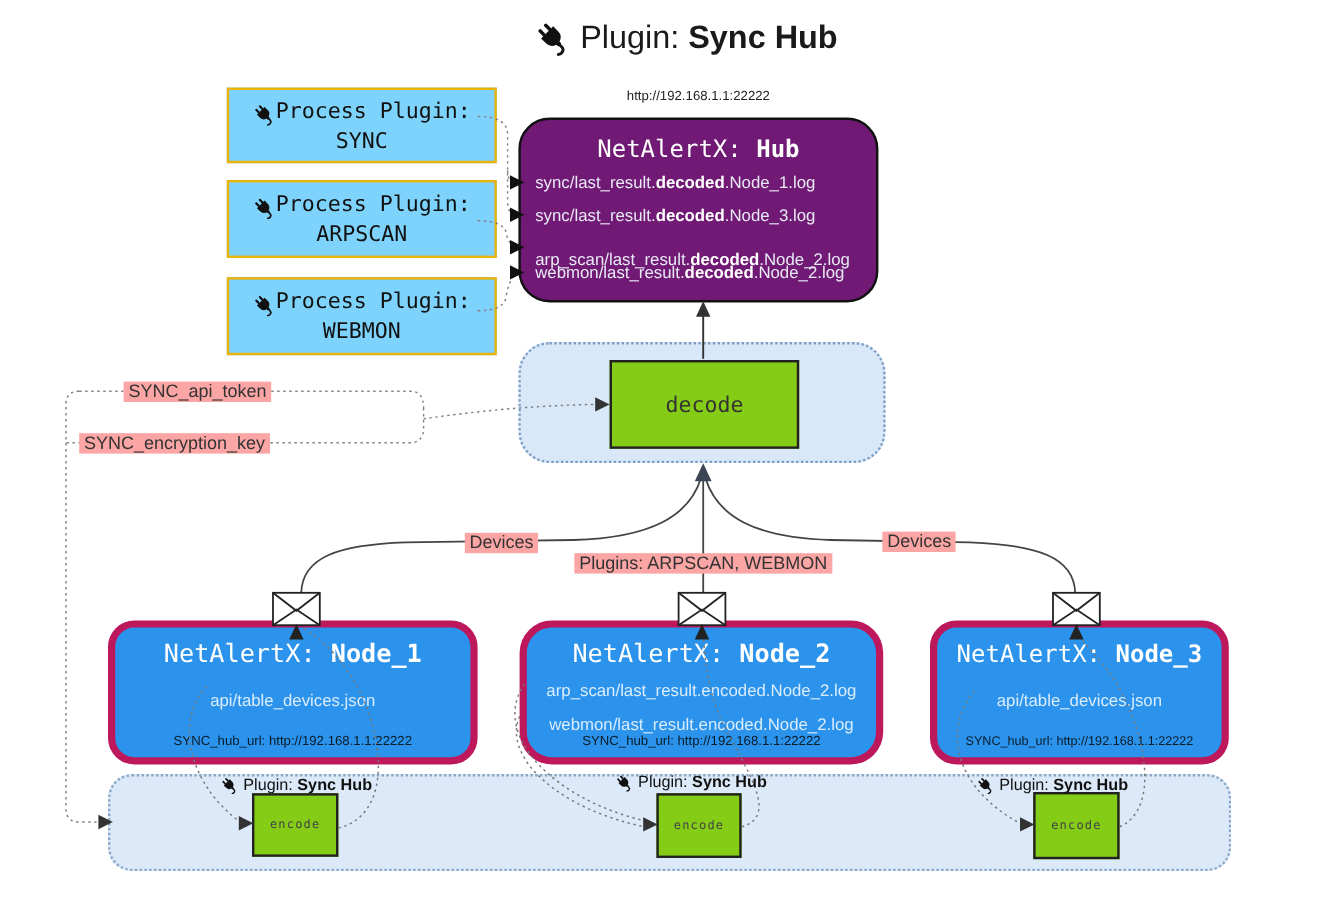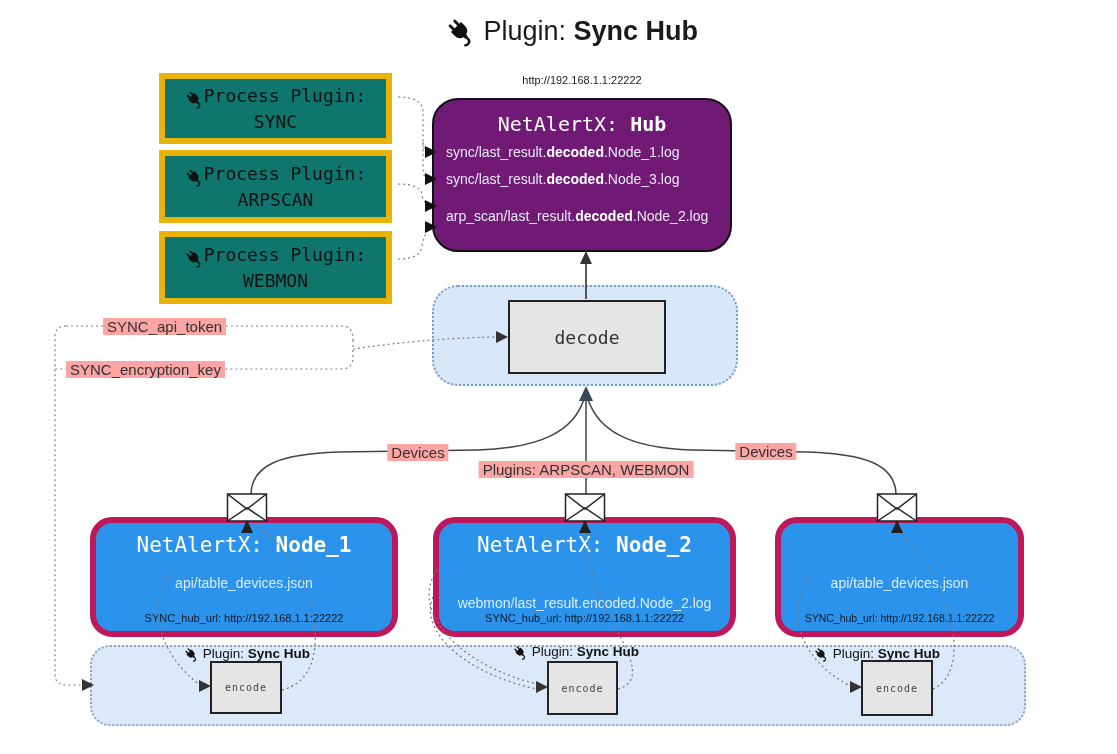--- a/index.html
+++ b/index.html
@@ -10,38 +10,38 @@
   .layer-labels{position:absolute;inset:0;z-index:3;pointer-events:none;}
 
   .mono{font-family:"DejaVu Sans Mono",monospace;}
 
   
   .title{position:absolute;left:0;right:0;top:16px;text-align:center;font-size:27px;color:#1a1a1a;}
   .title b{font-weight:700;}
   .plug{display:inline-block;vertical-align:-7px;}
 
   
-  .ppbox{position:absolute;left:159px;width:221px;background:#0f766e;border:6px solid #eab308;
+  .ppbox{position:absolute;left:189px;width:221px;background:#7dd3fc;border:2px solid #eab308;
          display:flex;flex-direction:column;align-items:center;justify-content:center;
          font-size:18px;line-height:25px;color:#111;}
   .ppbox .l1{white-space:nowrap;}
 
   
   .huburl{position:absolute;left:432px;top:74px;width:300px;text-align:center;font-size:11px;color:#222;}
   .hub{position:absolute;left:432px;top:98px;width:300px;height:154px;background:#701a75;
        border:2px solid #111;border-radius:26px;box-sizing:border-box;}
   .hub .hname{position:absolute;left:0;right:0;top:12px;text-align:center;color:#fff;font-size:20px;}
   .hub .hname b{font-weight:700;}
   .hlog{position:absolute;left:12px;white-space:nowrap;font-size:14px;color:#e9e9f5;}
   .hlog b{color:#fff;font-weight:700;}
 
   
   .panel{position:absolute;background:#d9e8f9;border:2px dotted #7d9ec4;box-sizing:border-box;}
   .decode-panel{left:432px;top:285px;width:306px;height:101px;border-radius:26px;}
-  .procbox{position:absolute;background:#e5e5e5;border:2px solid #222;box-sizing:border-box;
+  .procbox{position:absolute;background:#84cc16;border:2px solid #222;box-sizing:border-box;
            display:flex;align-items:center;justify-content:center;color:#333;}
   .decode-box{left:508px;top:300px;width:158px;height:74px;font-size:18px;}
 
   
   .node{position:absolute;top:517px;height:120px;background:#2b93ec;border:6px solid #be185d;
         border-radius:22px;box-sizing:border-box;}
   .node .nname{position:absolute;left:0;right:0;top:10px;text-align:center;color:#fff;font-size:21px;white-space:nowrap;}
   .node .nname b{font-weight:700;}
   .nfile{position:absolute;left:0;right:0;text-align:center;font-size:14px;color:#d9ecfc;white-space:nowrap;}
   .nurl{position:absolute;left:0;right:0;bottom:7px;text-align:center;font-size:11px;color:#0b1b27;white-space:nowrap;}
@@ -100,38 +100,41 @@
           </svg><span>Process Plugin:</span></div>
       <div>WEBMON</div>
     </div>
 
     <div class="huburl">http://192.168.1.1:22222</div>
     <div class="hub">
       <div class="hname mono"><span>NetAlertX: </span><b>Hub</b></div>
       <div class="hlog" style="top:44px;"><span>sync/last_result.</span><b>decoded</b><span>.Node_1.log</span></div>
       <div class="hlog" style="top:71px;"><span>sync/last_result.</span><b>decoded</b><span>.Node_3.log</span></div>
       <div class="hlog" style="top:108px;"><span>arp_scan/last_result.</span><b>decoded</b><span>.Node_2.log</span></div>
+      <div class="hlog" style="top:119px;"><span>webmon/last_result.</span><b>decoded</b><span>.Node_2.log</span></div>
     </div>
 
     <div class="panel decode-panel"></div>
     <div class="procbox decode-box mono">
         <span>decode</span>
       </div>
 
     <div class="node" style="left:90px;width:308px;">
       <div class="nname mono"><span>NetAlertX: </span><b>Node_1</b></div>
       <div class="nfile" style="top:52px;">api/table_devices.json</div>
       <div class="nurl">SYNC_hub_url: http://192.168.1.1:22222</div>
     </div>
-    <div class="node" style="left:433px;width:303px;">
+    <div class="node" style="left:433px;width:303px;border-radius:27px;">
       <div class="nname mono"><span>NetAlertX: </span><b>Node_2</b></div>
+      <div class="nfile" style="top:44px;">arp_scan/last_result.encoded.Node_2.log</div>
       <div class="nfile" style="top:72px;">webmon/last_result.encoded.Node_2.log</div>
       <div class="nurl">SYNC_hub_url: http://192.168.1.1:22222</div>
     </div>
     <div class="node" style="left:775px;width:249px;">
+      <div class="nname mono" style="font-size:20px;"><span>NetAlertX: </span><b>Node_3</b></div>
       <div class="nfile" style="top:52px;">api/table_devices.json</div>
       <div class="nurl" style="font-size:10.5px;">SYNC_hub_url: http://192.168.1.1:22222</div>
     </div>
 
     <div class="panel band"></div>
     <div class="procbox encbox" style="left:210px;top:661px;width:72px;height:53px;">
         <span>encode</span>
       </div>
     <div class="procbox encbox" style="left:547px;top:661px;width:71px;height:54px;">
         <span>encode</span>

